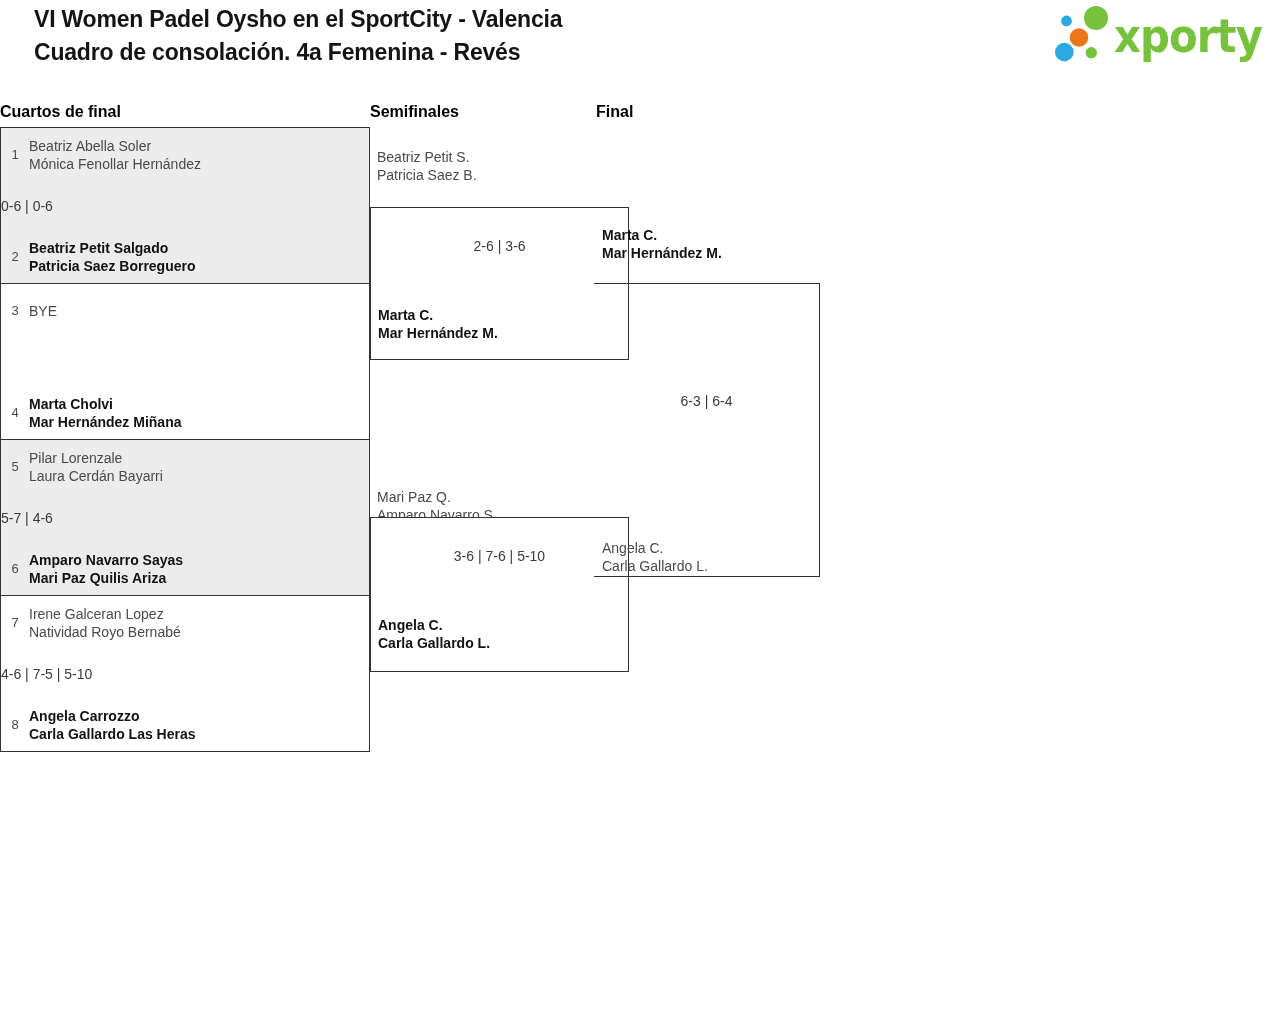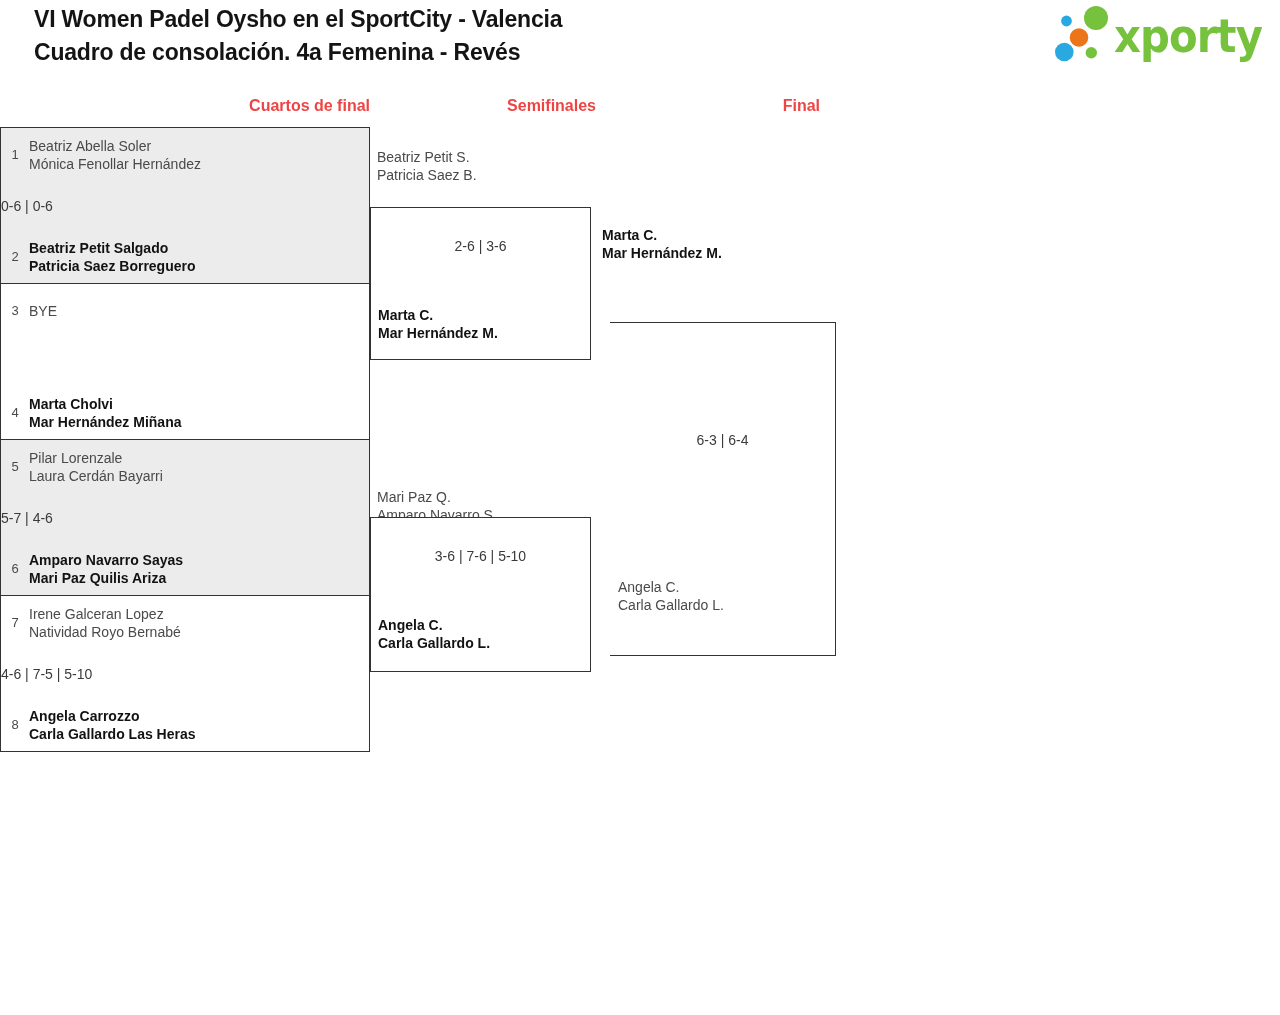--- a/index.html
+++ b/index.html
@@ -6,22 +6,22 @@
   html,body { background:#fff; }
   body { font-family:"Liberation Sans", sans-serif; }
   .page { position:relative; width:1280px; height:1015px; background:#fff; overflow:hidden; }
 
   
   .page-title { position:absolute; left:4px; top:3px; font-size:23px; font-weight:700;
                 color:#141414; line-height:33px; letter-spacing:-0.2px;margin-left:30px; }
   .logo { position:absolute; left:1048px; top:0; width:222px; height:70px; cursor:pointer; }
 
   
-  .col-header { position:absolute; top:97px; font-size:16px; font-weight:700;
-                color:#ef4444; text-align:right; }
+  .col-header { position:absolute; top:103px; font-size:16px; font-weight:700;
+                color:#000000; text-align:left; }
   #hdr-qf { left:0; width:370px; }
   #hdr-sf { left:370px; width:226px; }
   #hdr-f  { left:596px; width:224px; }
 
   
   .qf-block { position:absolute; left:0; width:370px; height:157px; border:1px solid #333; }
   .qf-block.gray  { background:#ececec; }
   .qf-block.white { background:#fff; }
   #qf1 { top:127px; } #qf2 { top:283px; } #qf3 { top:439px; } #qf4 { top:595px; }
 
@@ -36,30 +36,30 @@
   .team .lines { flex:1; }
 
   .mid-score { position:absolute; left:0; right:0; top:50%; transform:translateY(-50%);
                text-align:left; font-size:14px; color:#3a3a3a; }
 
   
   .sf-label { position:absolute; }
   #sf1-top { left:377px; top:148px; }
   #sf2-top { left:377px; top:460px;margin-top:28px; }
 
-  .sf-box { position:absolute; left:370px; width:221px; border:1px solid #333; background:#fff; }
+  .sf-box { position:absolute; left:370px; width:259px; border:1px solid #333; background:#fff; }
   #sf1-box { top:207px; height:153px; }
   #sf2-box { top:517px; height:155px; }
   .box-score { position:absolute; left:0; right:0; top:30px; text-align:center;
                font-size:14px; color:#3a3a3a; }
   .box-winner { position:absolute; left:7px; top:98px; }
 
   
-  .final-box { position:absolute; left:610px; top:283px; width:226px; height:334px;
-               border:1px solid #333; border-left:none; background:transparent;margin-top:39px; }
+  .final-box { position:absolute; left:594px; top:283px; width:226px; height:294px;
+               border:1px solid #333; border-left:none; background:transparent; }
   .final-top { position:absolute; left:602px; top:226px; }
   .final-score { position:absolute; left:0; right:0; top:109px; text-align:center;
                  font-size:14px; color:#3a3a3a; }
   .final-bottom { position:absolute; left:8px; top:255px; }
 </style>
 </head>
 <body>
 
 <div class="page">
 

